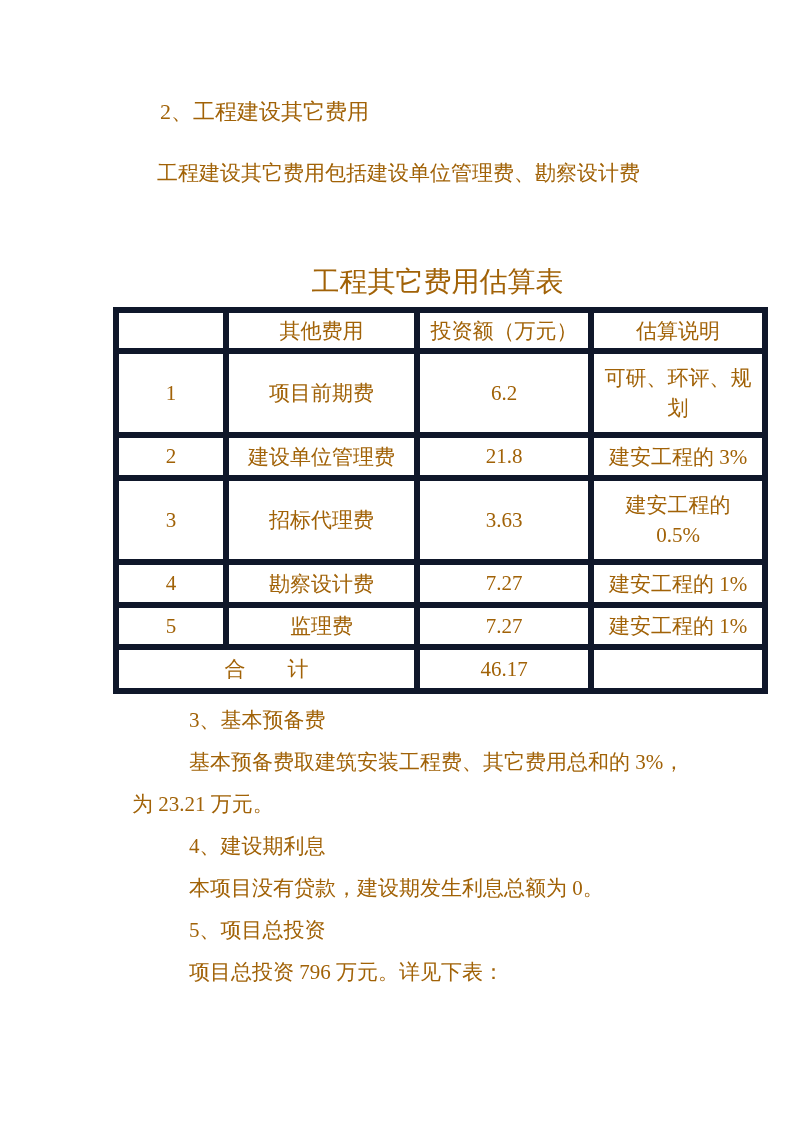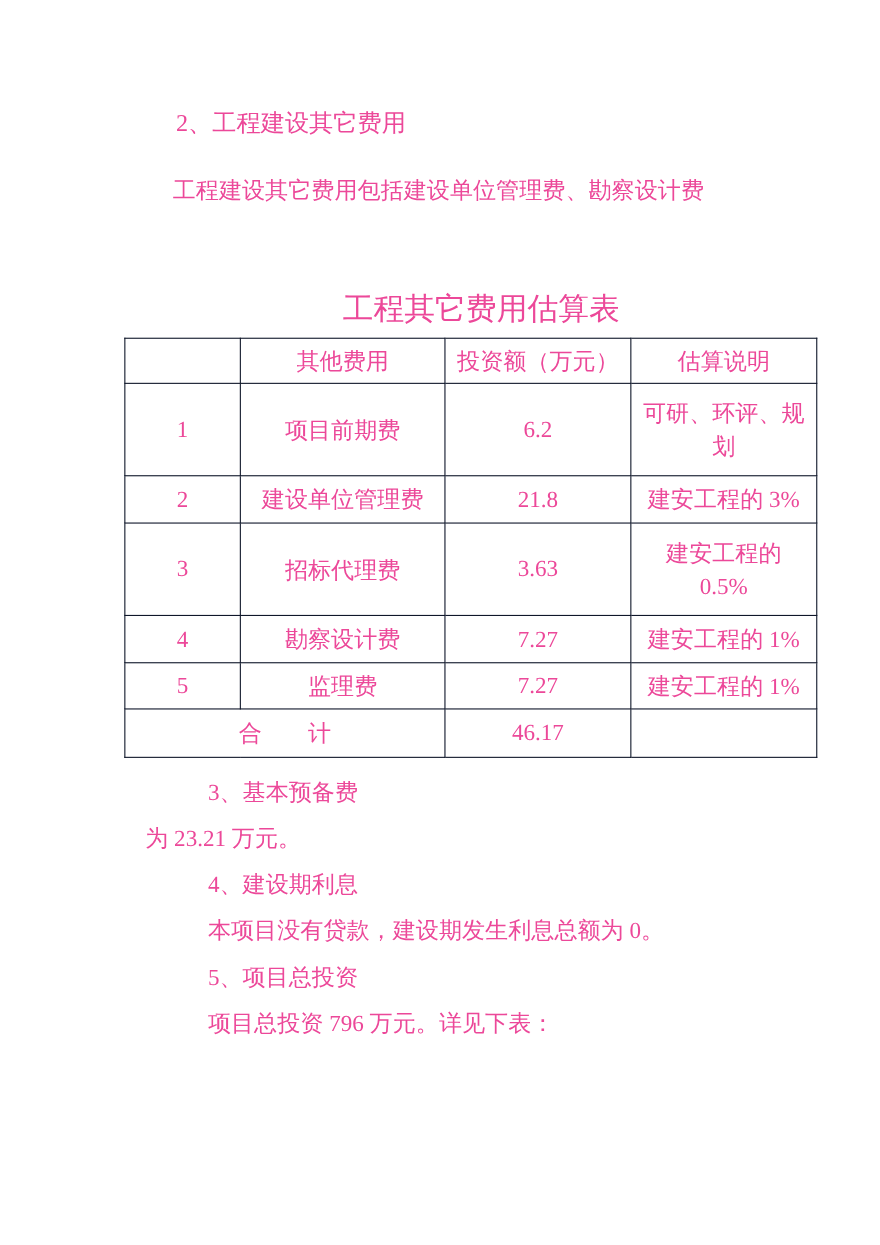--- a/index.html
+++ b/index.html
@@ -1,21 +1,21 @@
 <!DOCTYPE html>
 <html><head>
 <meta charset="utf-8">
 <style>
   html, body { margin: 0; padding: 0; }
   .page {
     position: relative;
     width: 800px;
     height: 1132px;
     background: #ffffff;
-    color: #ec4899;
+    color: #a16207;
     font-family: "Liberation Serif", "DejaVu Serif", serif;
     overflow: hidden;
   }
   .line { white-space: nowrap; }
 
   .heading-2 {
     position: absolute;
     left: 160px;
     top: 99px;
     font-size: 22px;
@@ -43,21 +43,21 @@
 
   table.cost-table {
     position: absolute;
     left: 113px;
     top: 307px;
     width: 625px;
     border-collapse: collapse;
     table-layout: fixed;
   }
   .cost-table td, .cost-table th {
-    border: 1px solid #0f172a;
+    border: 6px solid #0f172a;
     font-size: 21px;
     font-weight: normal;
     text-align: center;
     vertical-align: middle;
     padding: 0;
     overflow: hidden;
   }
   .col-no     { width: 104px; }
   .col-item   { width: 185px; }
   .col-amount { width: 168px; margin-left: 44px; }
@@ -137,20 +137,21 @@
     <tr class="row-total">
       <td colspan="2">合　　计</td>
       <td>46.17</td>
       <td></td>
     </tr>
   </tbody>
     </table>
 
   <div class="body-block">
     <div class="line indent">3、基本预备费</div>
+    <div class="line indent">基本预备费取建筑安装工程费、其它费用总和的 3%，</div>
     <div class="line">为 23.21 万元。</div>
     <div class="line indent">4、建设期利息</div>
     <div class="line indent">本项目没有贷款，建设期发生利息总额为 0。</div>
     <div class="line indent">5、项目总投资</div>
     <div class="line indent">项目总投资 796 万元。详见下表：</div>
   </div>
 
 </div>
 
 </body></html>

